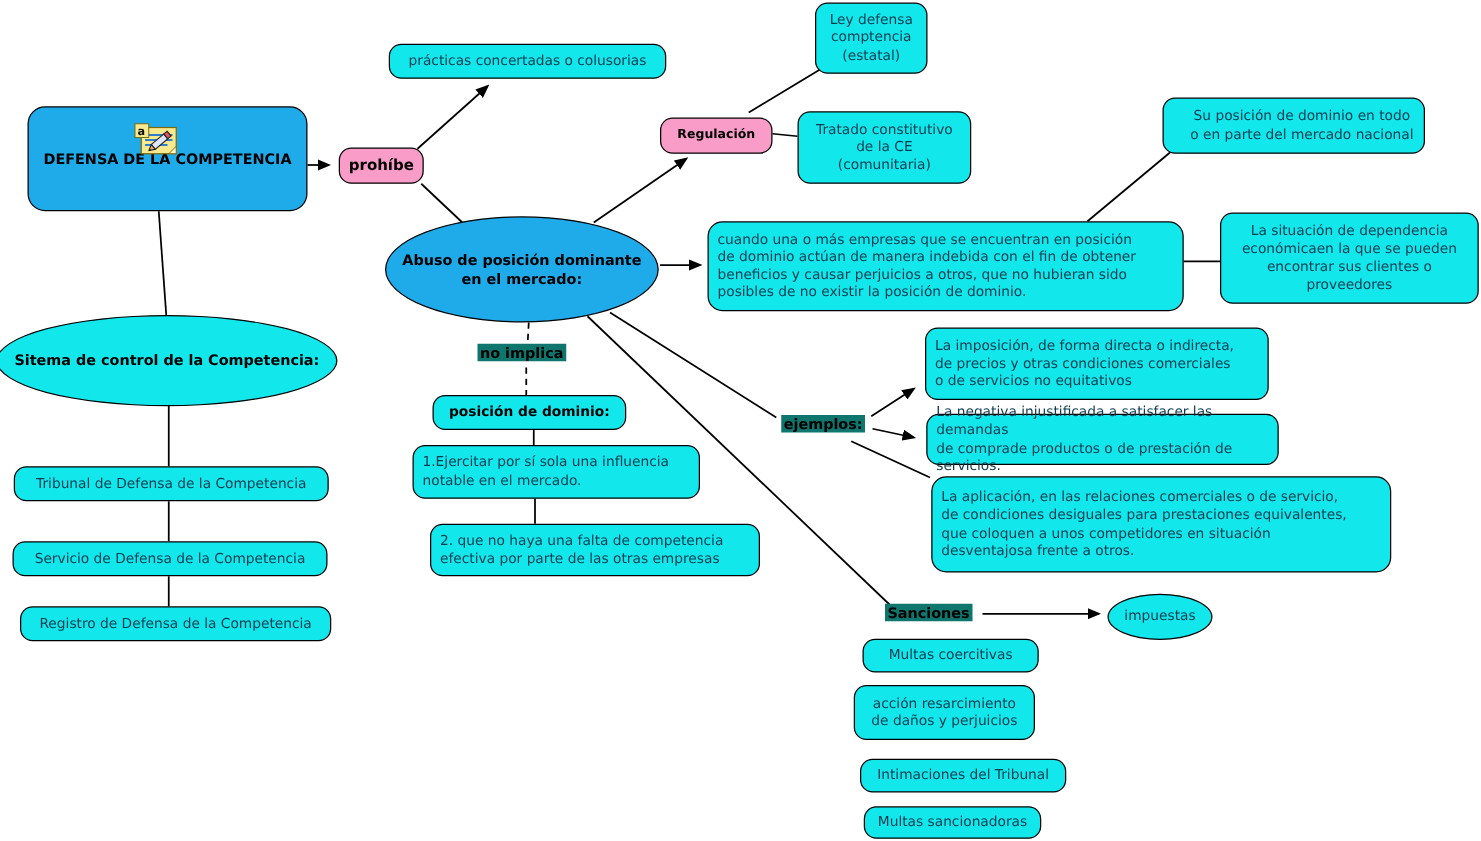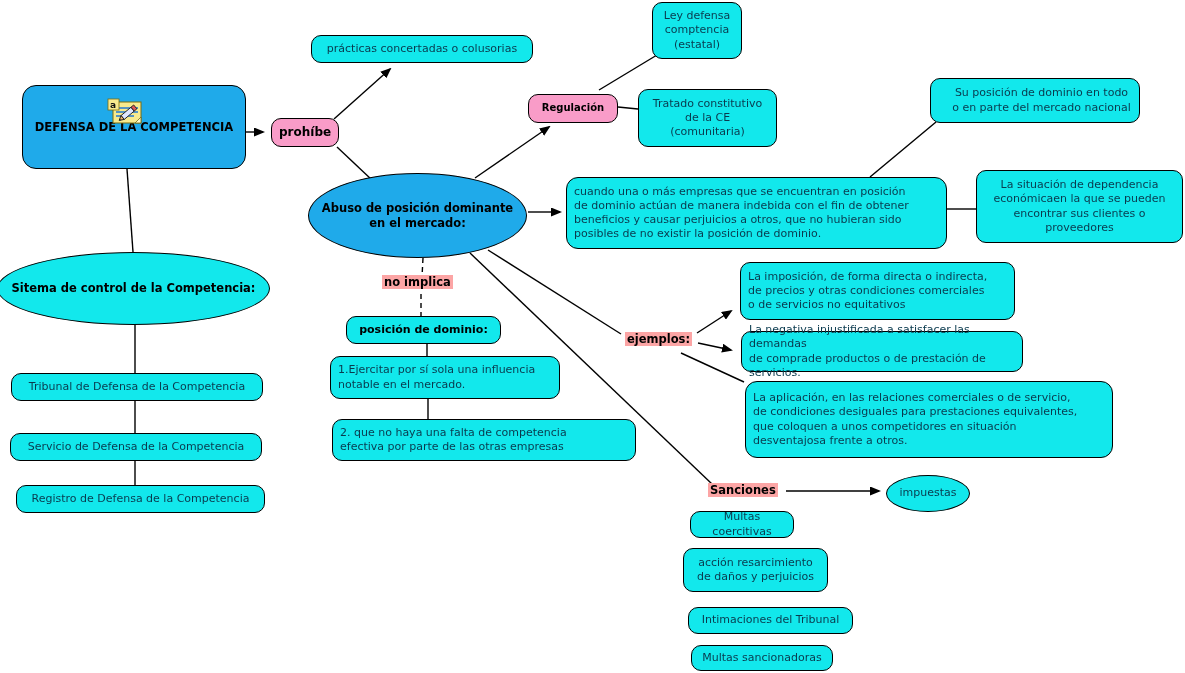--- a/index.html
+++ b/index.html
@@ -16,21 +16,21 @@
   }
   .rounded{border-radius:10px;}
   .cyan{background:#12e8ec;}
   .blue{background:#1faaea;}
   .pink{background:#f99cc8;}
   .ellipse{border-radius:50%;}
   .bold{font-weight:bold;color:#000;}
   .left{justify-content:center;text-align:left;}
   .label{
     position:absolute;font-weight:bold;color:#000;font-size:11.5px;
-    background:#fca5a5;padding:0 2px;white-space:nowrap;
+    background:#0f766e;padding:0 2px;white-space:nowrap;
   }
   .txt{display:block;width:100%;}
   .anno-icon{position:absolute;left:84px;top:12px;width:40px;height:28px;cursor:pointer;}
 </style>
 </head>
 <body>
 
 <div id="canvas">
 
   <svg id="wires" viewBox="0 0 1185 673" xmlns="http://www.w3.org/2000/svg">
@@ -151,21 +151,21 @@
     <span class="txt">Registro de Defensa de la Competencia</span>
   </div>
 
   <div class="node cyan rounded bold" style="left:346px;top:316px;width:155px;height:28px;">
     <span class="txt">posición de dominio:</span>
   </div>
   <div class="node cyan rounded left" style="left:330px;top:356px;width:230px;height:43px;">
     <span class="txt">1.Ejercitar por sí sola una influencia
 notable en el mercado.</span>
   </div>
-  <div class="node cyan rounded left" style="left:332px;top:419px;width:304px;height:42px;">
+  <div class="node cyan rounded left" style="left:344px;top:419px;width:264px;height:42px;">
     <span class="txt">2. que no haya una falta de competencia
 efectiva por parte de las otras empresas</span>
   </div>
 
   <div class="node cyan rounded left" style="left:740px;top:262px;width:275px;height:58px;">
     <span class="txt">La imposición, de forma directa o indirecta,
 de precios y otras condiciones comerciales
 o de servicios no equitativos</span>
   </div>
   <div class="node cyan rounded left" style="left:741px;top:331px;width:282px;height:41px;">
@@ -175,21 +175,21 @@
   <div class="node cyan rounded left" style="left:745px;top:381px;width:368px;height:77px;border-radius:12px;">
     <span class="txt">La aplicación, en las relaciones comerciales o de servicio,
 de condiciones desiguales para prestaciones equivalentes,
 que coloquen a unos competidores en situación
 desventajosa frente a otros.</span>
   </div>
 
   <div class="node cyan ellipse" style="left:886px;top:475px;width:84px;height:37px;">
     <span class="txt">impuestas</span>
   </div>
-  <div class="node cyan rounded" style="left:690px;top:511px;width:104px;height:27px;">
+  <div class="node cyan rounded" style="left:690px;top:511px;width:141px;height:27px;">
     <span class="txt">Multas coercitivas</span>
   </div>
   <div class="node cyan rounded" style="left:683px;top:548px;width:145px;height:44px;">
     <span class="txt">acción resarcimiento
 de daños y perjuicios</span>
   </div>
   <div class="node cyan rounded" style="left:688px;top:607px;width:165px;height:27px;">
     <span class="txt">Intimaciones del Tribunal</span>
   </div>
   <div class="node cyan rounded" style="left:691px;top:645px;width:142px;height:26px;">

